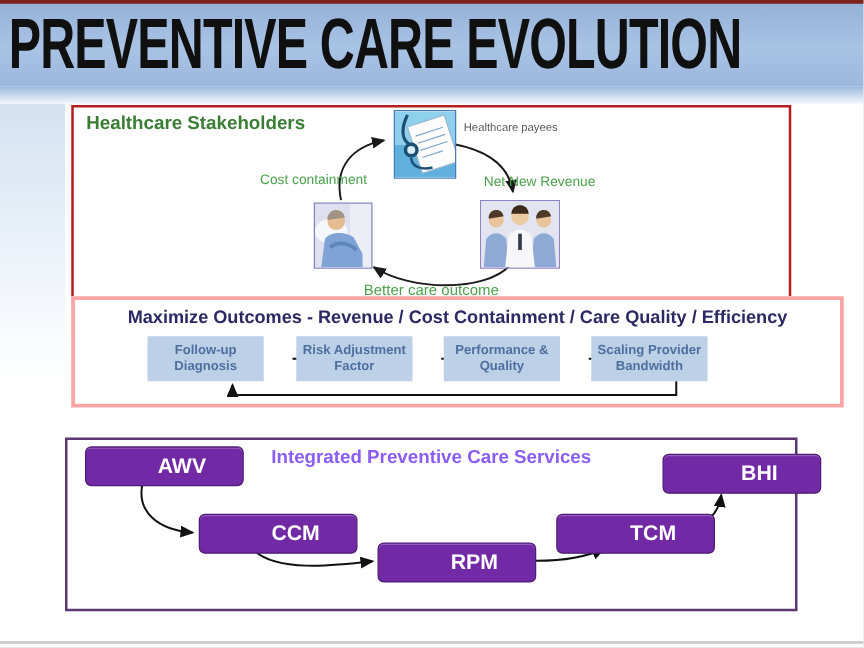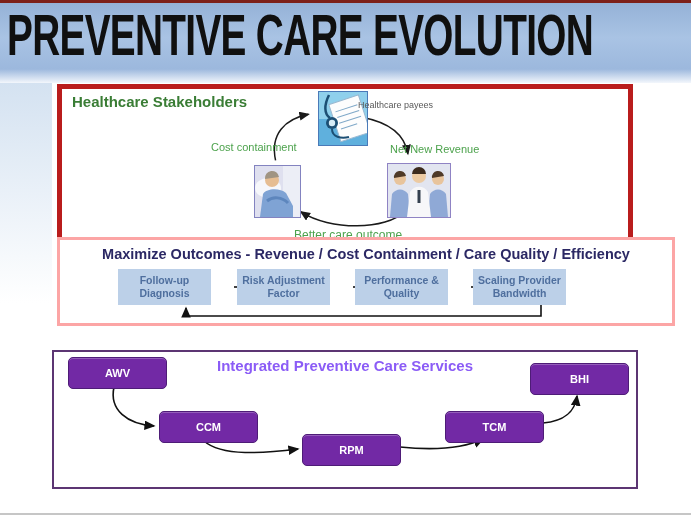--- a/index.html
+++ b/index.html
@@ -17,30 +17,30 @@
     background:linear-gradient(180deg,#d4e2f1,rgba(255,255,255,0));}
   .slide-title{
     position:absolute;left:7px;top:7px;margin:0;color:#101010;
     font-size:57px;font-weight:bold;line-height:1.0;white-space:nowrap;
     letter-spacing:-1px;transform:scaleX(0.68);transform-origin:left top;
   }
   .bottom-line{position:absolute;left:0;right:0;bottom:3px;height:2px;background:#c6c6c6;}
 
   
   .stakeholders{position:absolute;left:57px;top:84px;width:576px;height:162px;
-    border:5px solid #b91c1c;background:#ffffff;box-sizing:border-box;}
+    border:2px solid #b91c1c;background:#ffffff;box-sizing:border-box;}
   .stakeholders h2{position:absolute;left:10px;top:4px;margin:0;
     font-size:15px;font-weight:bold;color:#3a7d35;}
   .cycle-arrows{position:absolute;left:0;top:0;width:100%;height:100%;}
   .mini-img{position:absolute;overflow:hidden;}
   .img-payer{left:256px;top:2px;width:48px;height:53px;border:1px solid #4a7ab8;}
   .img-patient{left:192px;top:76px;width:45px;height:51px;border:1px solid #8383c0;}
   .img-team{left:325px;top:74px;width:62px;height:53px;border:1px solid #8f83c4;}
   .lbl{position:absolute;white-space:nowrap;}
-  .lbl-payees{left:296px;top:11px;font-size:9px;color:#595959;}
+  .lbl-payees{left:312px;top:11px;font-size:9px;color:#595959;}
   .lbl-cost{left:149px;top:52px;font-size:11px;color:#4ca24c;}
   .lbl-revenue{left:328px;top:54px;font-size:11px;color:#4ca24c;}
   .lbl-consumers{left:62px;top:94px;font-size:11px;font-weight:bold;color:#262626;}
   .lbl-outcome{left:232px;top:139px;font-size:12px;color:#4ca24c;}
 
   
   .outcomes{position:absolute;left:57px;top:237px;width:618px;height:89px;
     border:3px solid #fca5a5;background:#ffffff;box-sizing:border-box;}
   .outcomes h2{position:absolute;left:0;right:0;top:6px;margin:0;text-align:center;
     font-size:14.5px;font-weight:bold;color:#2b2864;}
@@ -51,22 +51,22 @@
   .step-0{left:58px;}.step-1{left:177px;}.step-2{left:295px;}.step-3{left:413px;}
 
   
   .services{position:absolute;left:52px;top:350px;width:586px;height:139px;
     border:2px solid #5c3573;background:#ffffff;box-sizing:border-box;}
   .services h2{position:absolute;left:0;right:0;top:5px;margin:0;text-align:center;
     font-size:15px;font-weight:bold;color:#8b5cf6;}
   .svc-arrows{position:absolute;left:0;top:0;width:100%;height:100%;}
   .node{position:absolute;width:97px;height:30px;background:#7229a5;
     border:1px solid #4e1c77;border-radius:5px;color:#ffffff;
-    font-size:11px;font-weight:bold;display:flex;align-items:center;justify-content:center;
-    box-shadow:inset 0 1px 0 rgba(255,255,255,.25);}
+    font-size:17px;font-weight:bold;display:flex;align-items:center;justify-content:center;
+    box-shadow:inset 0 1px 0 rgba(255,255,255,.25);padding-left:28px;}
   .node-awv{left:14px;top:5px;}
   .node-ccm{left:105px;top:59px;}
   .node-rpm{left:248px;top:82px;}
   .node-tcm{left:391px;top:59px;}
   .node-bhi{left:476px;top:11px;}
 </style>
 </head>
 <body>
 
 <div class="slide">

